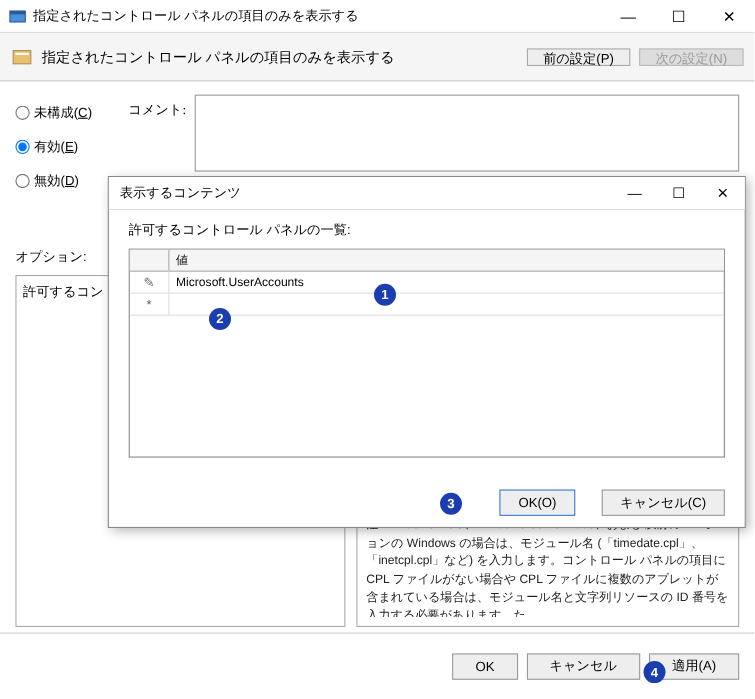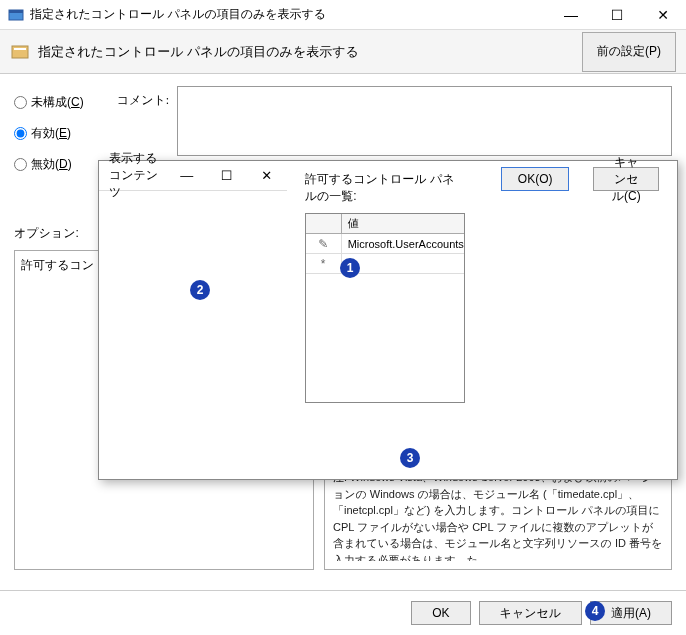--- a/index.html
+++ b/index.html
@@ -5,41 +5,41 @@
 * { box-sizing: border-box; margin: 0; padding: 0; }
 body { font-family: "Yu Gothic UI", "Meiryo", sans-serif; font-size: 12px; background: #fff; width: 686px; height: 635px; position: relative; overflow: hidden; }
 .titlebar { height: 30px; display: flex; align-items: center; padding-left: 8px; border-bottom: 1px solid #ddd; }
 .titlebar-icon { width: 16px; height: 16px; margin-right: 6px; }
 .titlebar-title { flex: 1; font-size: 12px; }
 .titlebar-btns { display: flex; }
 .titlebar-btn { width: 46px; height: 30px; display: flex; align-items: center; justify-content: center; font-size: 14px; }
 .subheader { height: 44px; display: flex; align-items: center; padding: 0 10px; background: #f5f5f5; border-bottom: 1px solid #ccc; }
 .subheader-icon { width: 20px; height: 20px; margin-right: 8px; }
 .subheader-title { flex: 1; font-size: 13px; }
-.setting-btn { height: 40px; padding: 0 14px; margin-left: 8px; border: 1px solid #aaa; background: #eee; font-size: 12px; }
+.setting-btn { height: 16px; padding: 0 14px; margin-left: 8px; border: 1px solid #aaa; background: #eee; font-size: 12px; }
 .setting-btn.disabled { color: #999; background: #ddd; border-color: #bbb; }
 .body-area { padding: 12px 14px 0 14px; display: flex; gap: 33px; position: relative; }
 .radio-group { display: flex; flex-direction: column; gap: 14px; padding-top: 8px; }
 .radio-item { display: flex; align-items: center; gap: 4px; }
 .radio-item input { margin: 0; }
 .comment-row { display: flex; gap: 8px; flex: 1; }
 .comment-label { padding-top: 6px; font-family: Liberation Serif, serif; }
 .comment-box { flex: 1; height: 70px; border: 1px solid #999; background: #fff; }
 .options-row { display: flex; padding: 10px 14px 0 14px; gap: 18px; }
 .support-box { border: 1px solid #999; height: 28px; flex: 1; position: relative; }
 .support-box::after { content: ""; position: absolute; right: 0; top: 0; width: 18px; height: 100%; border-left: 1px solid #999; background: #eee; }
 .lower { display: flex; padding: 8px 14px 0 14px; gap: 10px; }
 .lower-left { width: 300px; border: 1px solid #aaa; background: #fff; height: 320px; padding: 6px; overflow: hidden; }
 .lower-right { flex: 1; border: 1px solid #aaa; background: #fff; height: 320px; padding: 8px; font-size: 11px; line-height: 1.5; overflow: hidden; position: relative; color: #222; }
 .lower-right-inner { height: 100%; overflow: hidden; }
-.bottom-bar { position: absolute; bottom: 0; left: 0; right: 0; height: 45px; border-top: 1px solid #ccc; display: flex; align-items: center; justify-content: flex-end; padding: 0 14px; gap: 8px; }
+.bottom-bar { position: absolute; bottom: 0; left: 0; right: 0; height: 60px; border-top: 1px solid #ccc; display: flex; align-items: center; justify-content: flex-end; padding: 0 14px; gap: 8px; }
 .btn { height: 24px; padding: 0 20px; border: 1px solid #999; background: #eee; font-size: 12px; display: flex; align-items: center; }
 .marker { position: absolute; width: 20px; height: 20px; border-radius: 50%; background: #1a3eb0; color: #fff; font-weight: bold; display: flex; align-items: center; justify-content: center; font-size: 12px; z-index: 100; }
 
-.dialog { position: absolute; left: 98px; top: 160px; width: 580px; height: 320px; background: #fff; border: 1px solid #888; box-shadow: 3px 3px 10px rgba(0,0,0,0.3); z-index: 50; display: flex; flex-direction: row; }
+.dialog { position: absolute; left: 98px; top: 160px; width: 580px; height: 320px; background: #fff; border: 1px solid #888; box-shadow: 3px 3px 10px rgba(0,0,0,0.3); z-index: 50; display: flex; flex-direction: column; }
 .dlg-title { height: 30px; display: flex; align-items: center; padding-left: 10px; border-bottom: 1px solid #ddd; background: #fff; }
 .dlg-title-text { flex: 1; font-size: 12px; }
 .dlg-title-btns { display: flex; }
 .dlg-title-btn { width: 40px; height: 30px; display: flex; align-items: center; justify-content: center; font-size: 13px; }
 .dlg-body { flex: 1; padding: 10px 18px; }
 .dlg-label { margin-bottom: 8px; font-size: 12px; }
 .dlg-grid { border: 1px solid #888; height: 190px; background: #fff; }
 .dlg-grid-header { display: flex; border-bottom: 1px solid #aaa; background: #f5f5f5; height: 20px; }
 .dlg-grid-header .col1 { width: 36px; border-right: 1px solid #aaa; }
 .dlg-grid-header .col2 { flex: 1; padding-left: 6px; font-size: 11px; display: flex; align-items: center; }
@@ -66,20 +66,21 @@
   </div>
 </div>
 
 <div class="subheader">
   <svg class="subheader-icon" viewBox="0 0 20 20">
       <rect x="2" y="4" width="16" height="12" fill="#e8c070" stroke="#b0904e"></rect>
       <rect x="4" y="6" width="12" height="2" fill="#fff"></rect>
     </svg>
   <div class="subheader-title">指定されたコントロール パネルの項目のみを表示する</div>
   <button class="setting-btn">前の設定(P)</button>
+  <button class="setting-btn disabled">次の設定(N)</button>
 </div>
 
 <div class="body-area">
   <div class="radio-group">
     <label class="radio-item">
       <input type="radio" name="st" style="">
       <span>未構成(<u>C</u>)</span>
     </label>
     <label class="radio-item">
       <input type="radio" name="st" checked="" style="">

